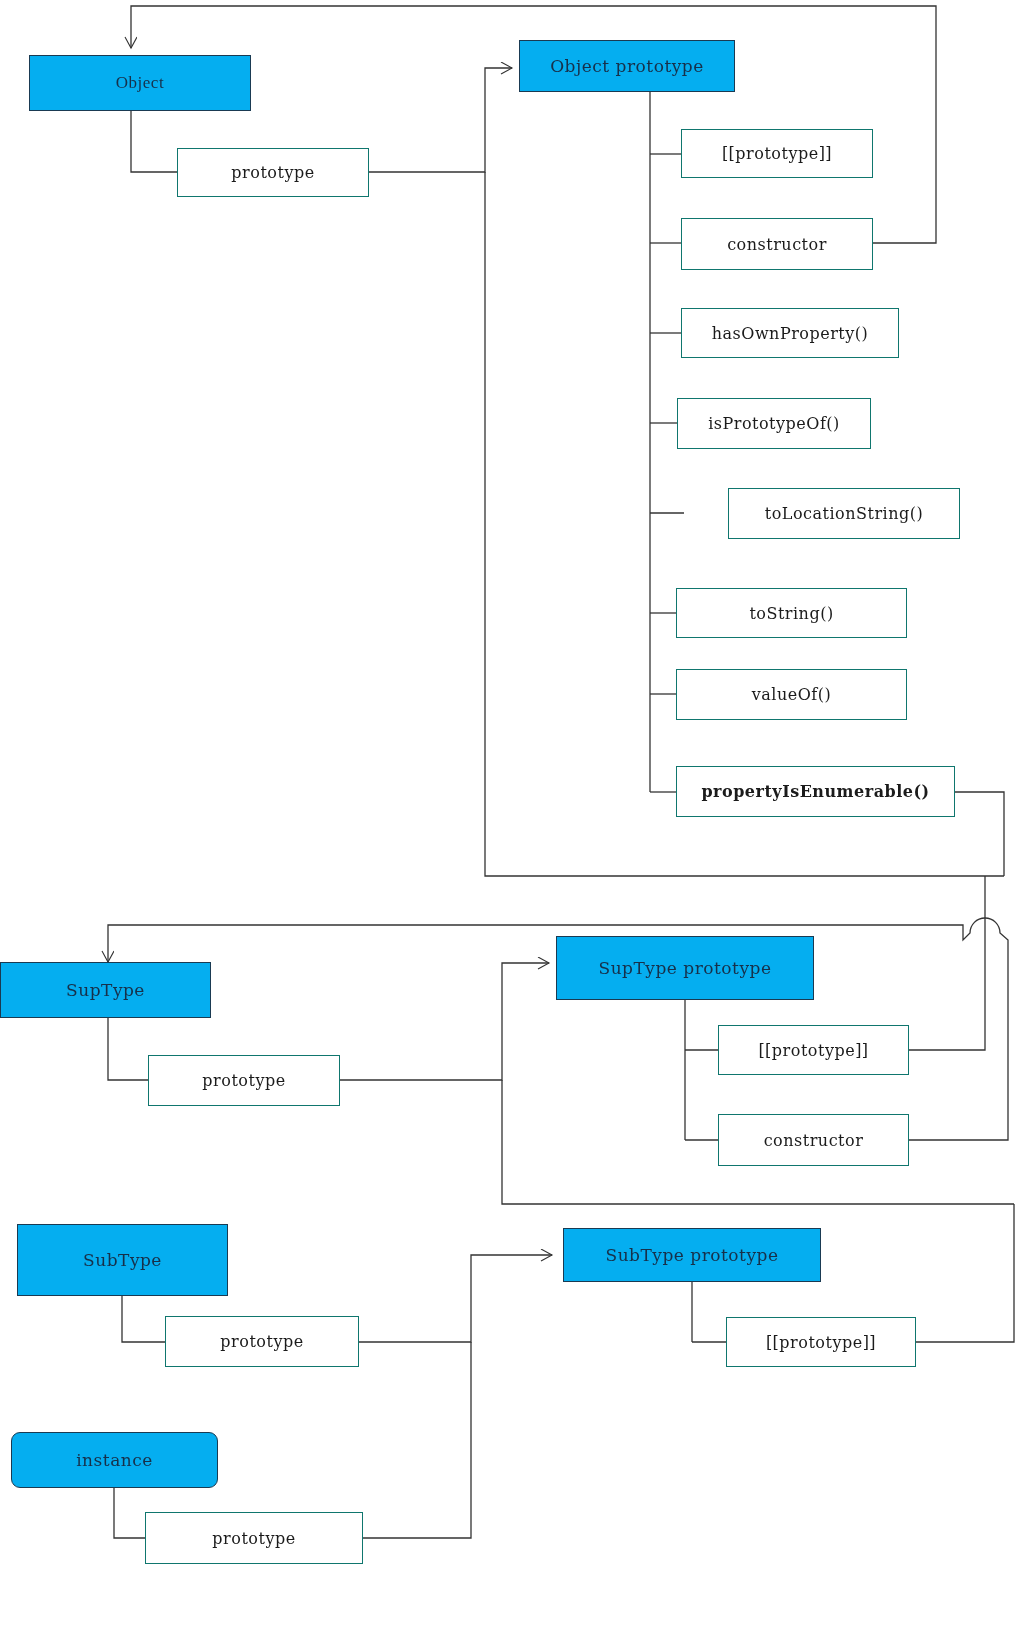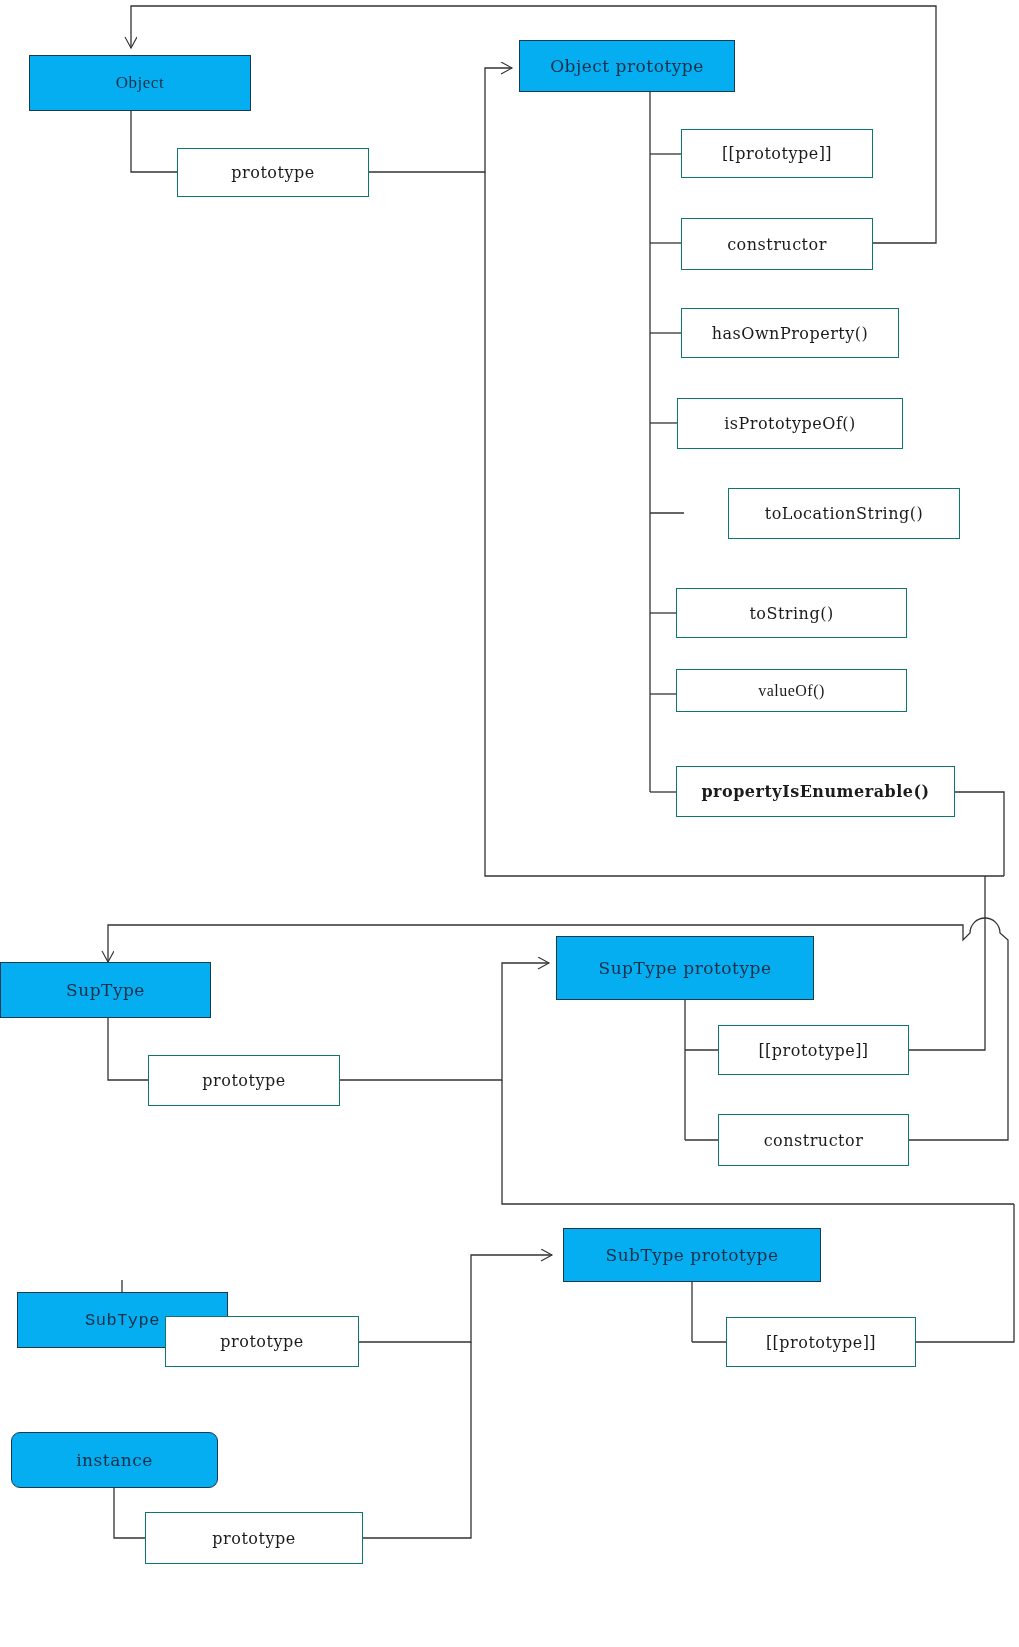--- a/index.html
+++ b/index.html
@@ -119,41 +119,41 @@
   <div class="node plain" style="left:177px; top:148px;  width:192px; height:49px;">prototype</div>
 
   <div class="node blue" style="left:519px; top:40px;   width:216px; height:52px;">Object prototype</div>
 
   <div class="node plain" style="left:681px; top:129px;  width:192px; height:49px;">[[prototype]]</div>
 
   <div class="node plain" style="left:681px; top:218px;  width:192px; height:52px;">constructor</div>
 
   <div class="node plain" style="left:681px; top:308px;  width:218px; height:50px;">hasOwnProperty()</div>
 
-  <div class="node plain" style="left:677px; top:398px;  width:226px; height:51px;">isPrototypeOf()</div>
+  <div class="node plain" style="left:677px; top:398px;  width:194px; height:51px;">isPrototypeOf()</div>
 
   <div class="node plain" style="left:684px; top:488px;  width:232px; height:51px;margin-left:44px;">toLocationString()</div>
 
   <div class="node plain" style="left:676px; top:588px;  width:231px; height:50px;">toString()</div>
 
-  <div class="node plain" style="left:676px; top:669px;  width:231px; height:43px;font-family:Liberation Serif, serif;">valueOf()</div>
+  <div class="node plain" style="left:676px; top:669px;  width:231px; height:51px;">valueOf()</div>
 
   <div class="node plain" style="left:676px; top:766px;  width:279px; height:51px;font-weight:bold;">propertyIsEnumerable()</div>
 
   <div class="node blue" style="left:0px;   top:962px;  width:211px; height:56px;">SupType</div>
 
   <div class="node plain" style="left:148px; top:1055px; width:192px; height:51px;">prototype</div>
 
   <div class="node blue" style="left:556px; top:936px;  width:258px; height:64px;">SupType prototype</div>
 
   <div class="node plain" style="left:718px; top:1025px; width:191px; height:50px;">[[prototype]]</div>
 
   <div class="node plain" style="left:718px; top:1114px; width:191px; height:52px;">constructor</div>
 
-  <div class="node blue" style="left:17px;  top:1292px; width:211px; height:56px;font-family:Liberation Mono, monospace;">SubType</div>
+  <div class="node blue" style="left:17px;  top:1224px; width:211px; height:72px;">SubType</div>
 
   <div class="node plain" style="left:165px; top:1316px; width:194px; height:51px;">prototype</div>
 
   <div class="node blue" style="left:563px; top:1228px; width:258px; height:54px;">SubType prototype</div>
 
   <div class="node plain" style="left:726px; top:1317px; width:190px; height:50px;">[[prototype]]</div>
 
   <div class="node blue" style="left:11px;  top:1432px; width:207px; height:56px;border-radius:9px;">instance</div>
 
   <div class="node plain" style="left:145px; top:1512px; width:218px; height:52px;">prototype</div>

